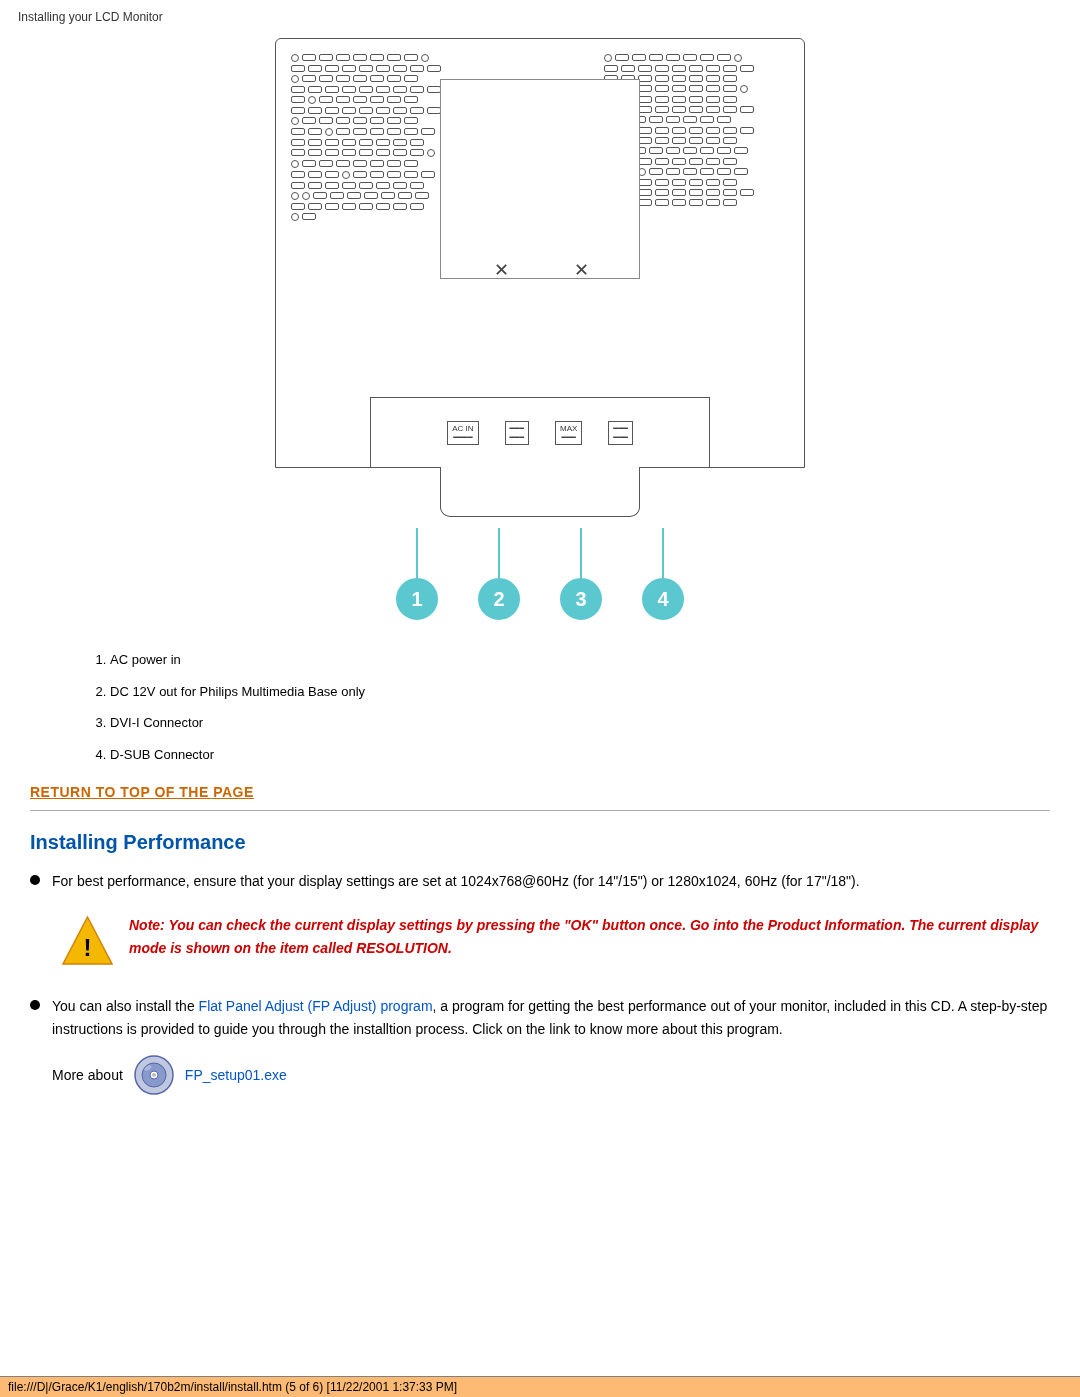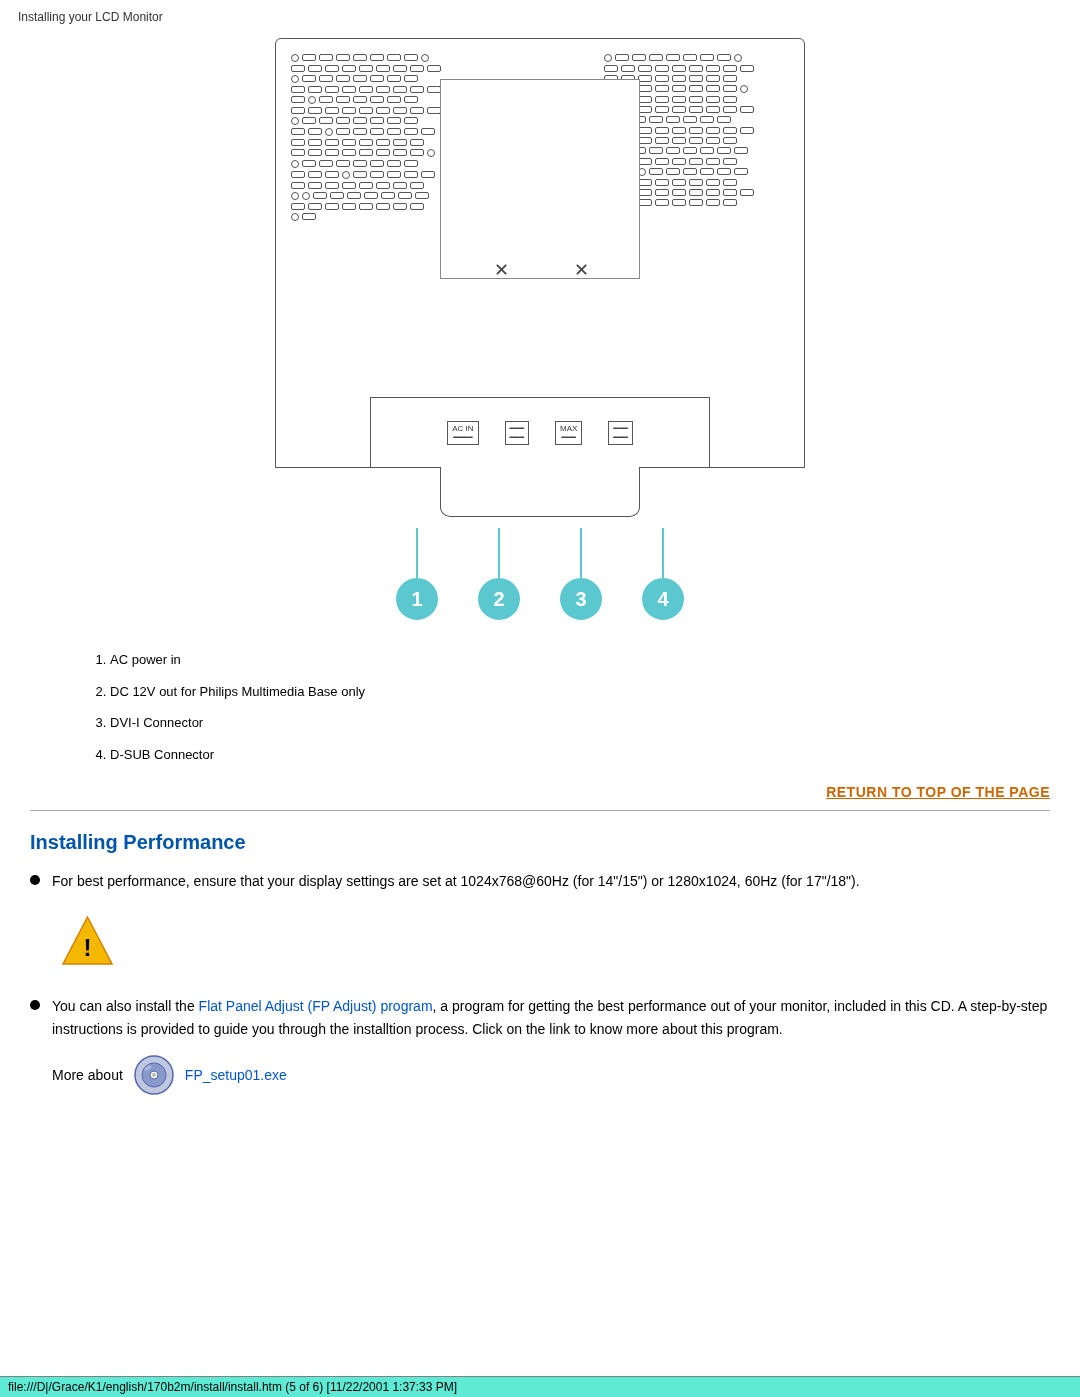--- a/index.html
+++ b/index.html
@@ -152,21 +152,21 @@
     }
 
     #numbered-list ol li {
       margin-bottom: 12px;
       font-size: 13px;
       line-height: 1.5;
     }
 
     
     #return-link {
-      text-align: right;
+      text-align: left;
       margin: 20px 0 10px 0;
     }
 
     #return-link a {
       color: #cc6600;
       text-decoration: underline;
       font-size: 14px;
       font-weight: bold;
       letter-spacing: 0.5px;
     }
@@ -267,21 +267,21 @@
       margin: 0 10px;
       flex-shrink: 0;
     }
 
     
     #status-bar {
       position: fixed;
       bottom: 0;
       left: 0;
       width: 1080px;
-      background: #5eead4;
+      background: #fdba74;
       border-top: 1px solid #808080;
       padding: 3px 8px;
       font-size: 12px;
       color: #000;
     }
 
     
     .vent-grid-left {
       position: absolute;
       left: 15px;
@@ -716,20 +716,23 @@
       <div class="bullet-dot"></div>
       <div class="bullet-text">For best performance, ensure that your display settings are set at 1024x768@60Hz (for 14"/15") or 1280x1024, 60Hz (for 17"/18").</div>
     </div>
 
     <div id="warning-box">
 
       <svg id="warning-icon" viewBox="0 0 55 55" xmlns="http://www.w3.org/2000/svg">
         <polygon points="27.5,3 52,50 3,50" fill="#f5b800" stroke="#d48000" stroke-width="1.5"></polygon>
         <text x="27.5" y="42" text-anchor="middle" font-size="24" font-weight="bold" fill="#000">!</text>
       </svg>
+      <div id="warning-text">
+        <span class="note-label">Note:</span><strong><em><span> You can check the current display settings by pressing the "OK" button once. Go into the Product Information. The current display mode is shown on the item called RESOLUTION.</span></em></strong>
+      </div>
     </div>
 
     <div class="bullet-item">
       <div class="bullet-dot"></div>
       <div class="bullet-text">
         You can also install the <a href="#" class="text-link">Flat Panel Adjust (FP Adjust) program</a>, a program for getting the best performance out of your monitor, included in this CD. A step-by-step instructions is provided to guide you through the installtion process. Click on the link to know more about this program.
       </div>
     </div>
 
     <div id="more-about-row">

